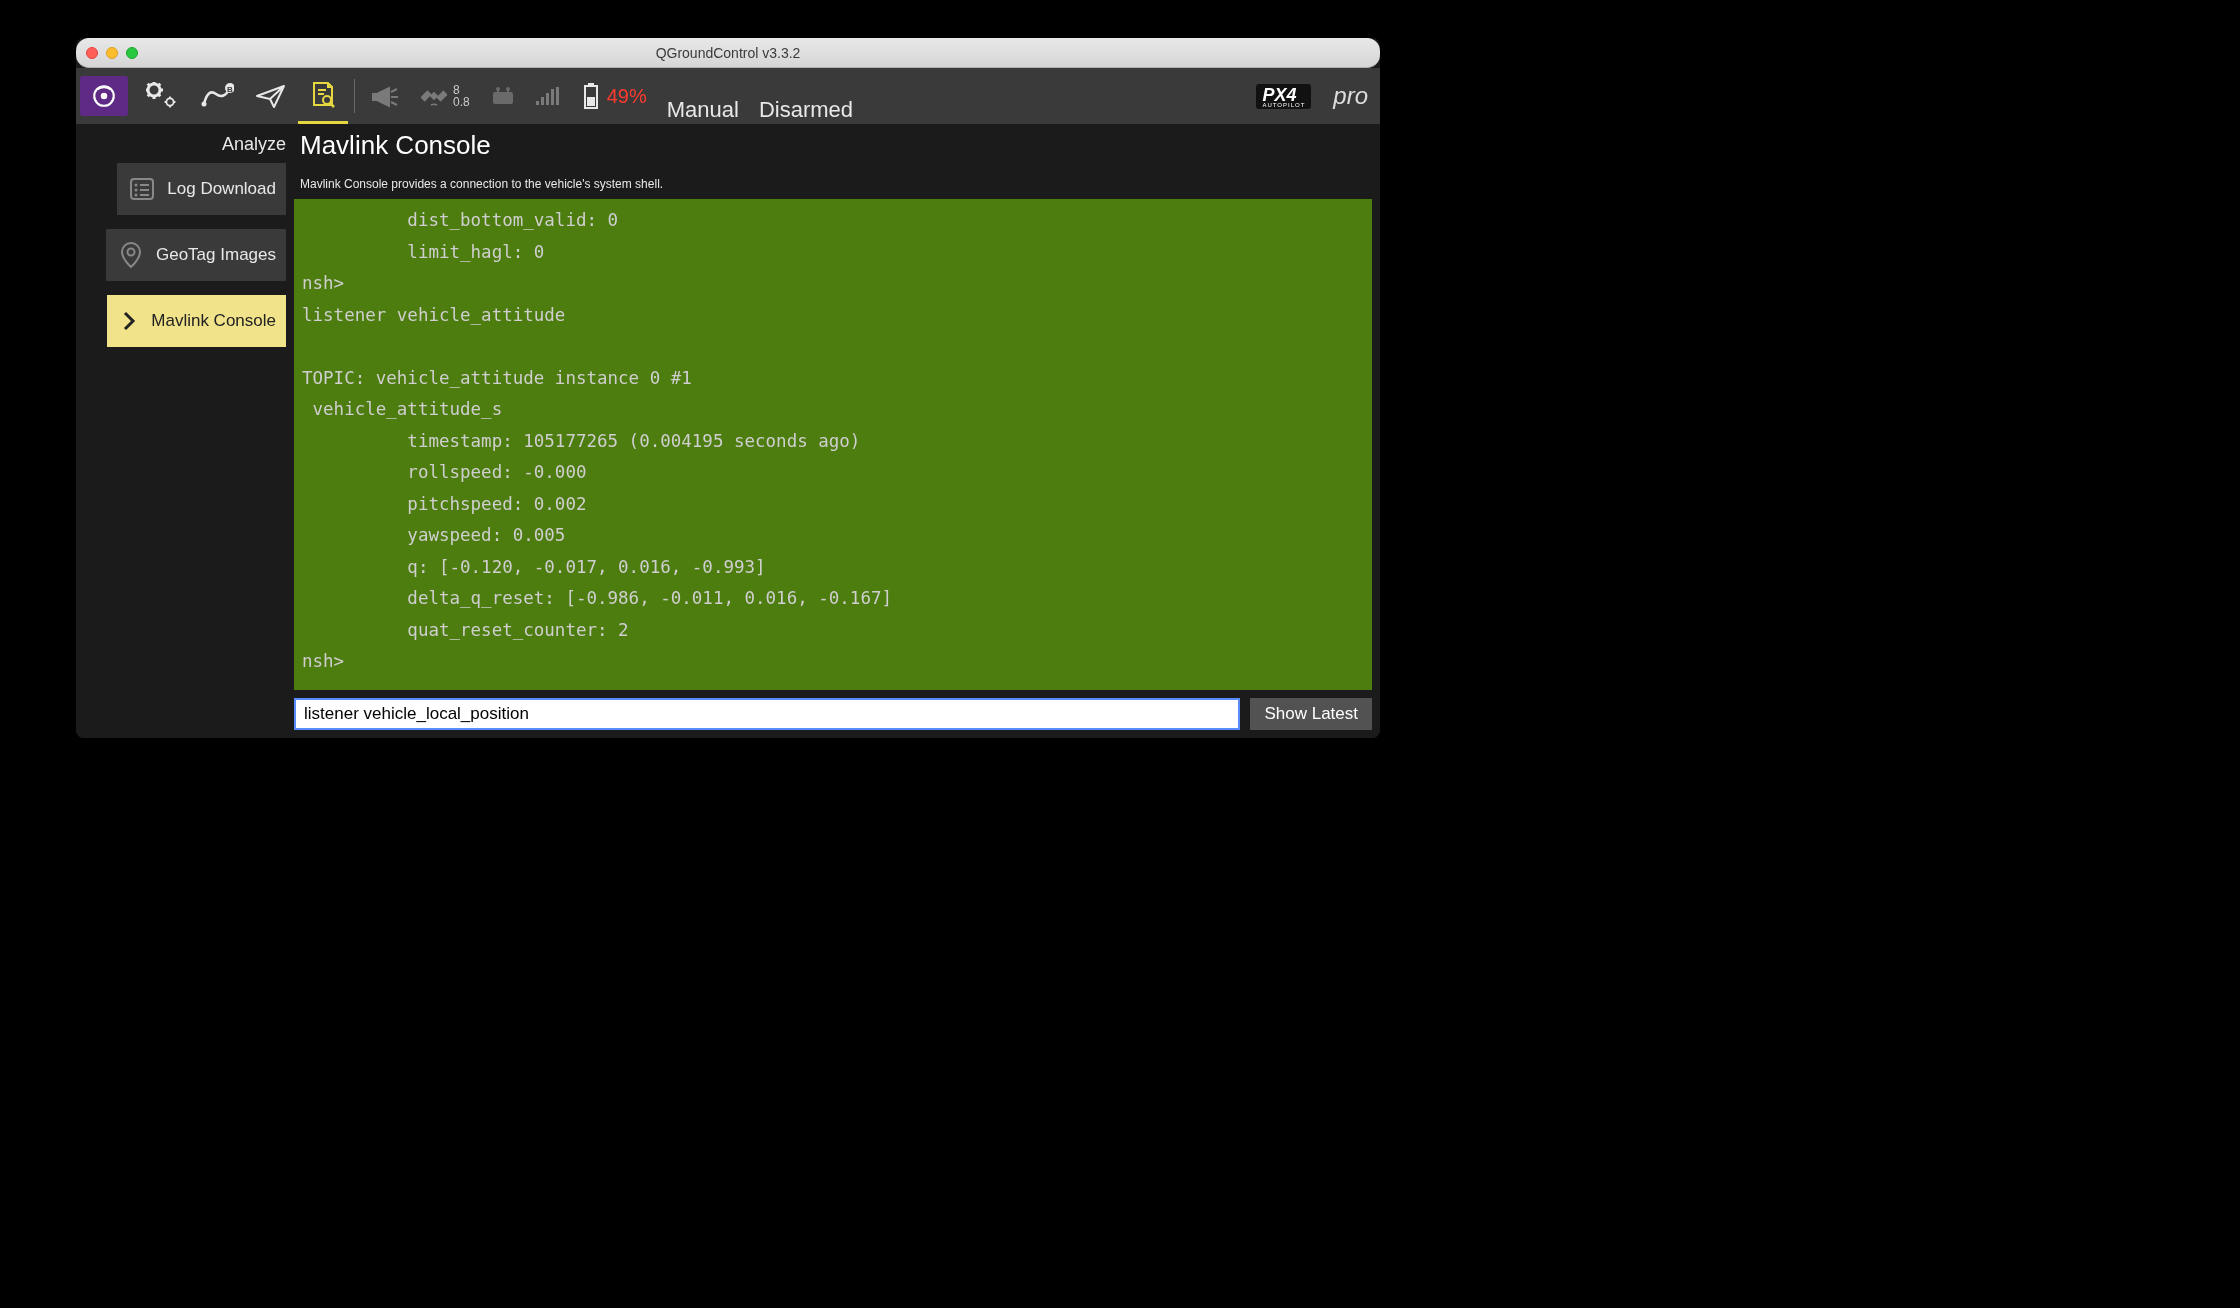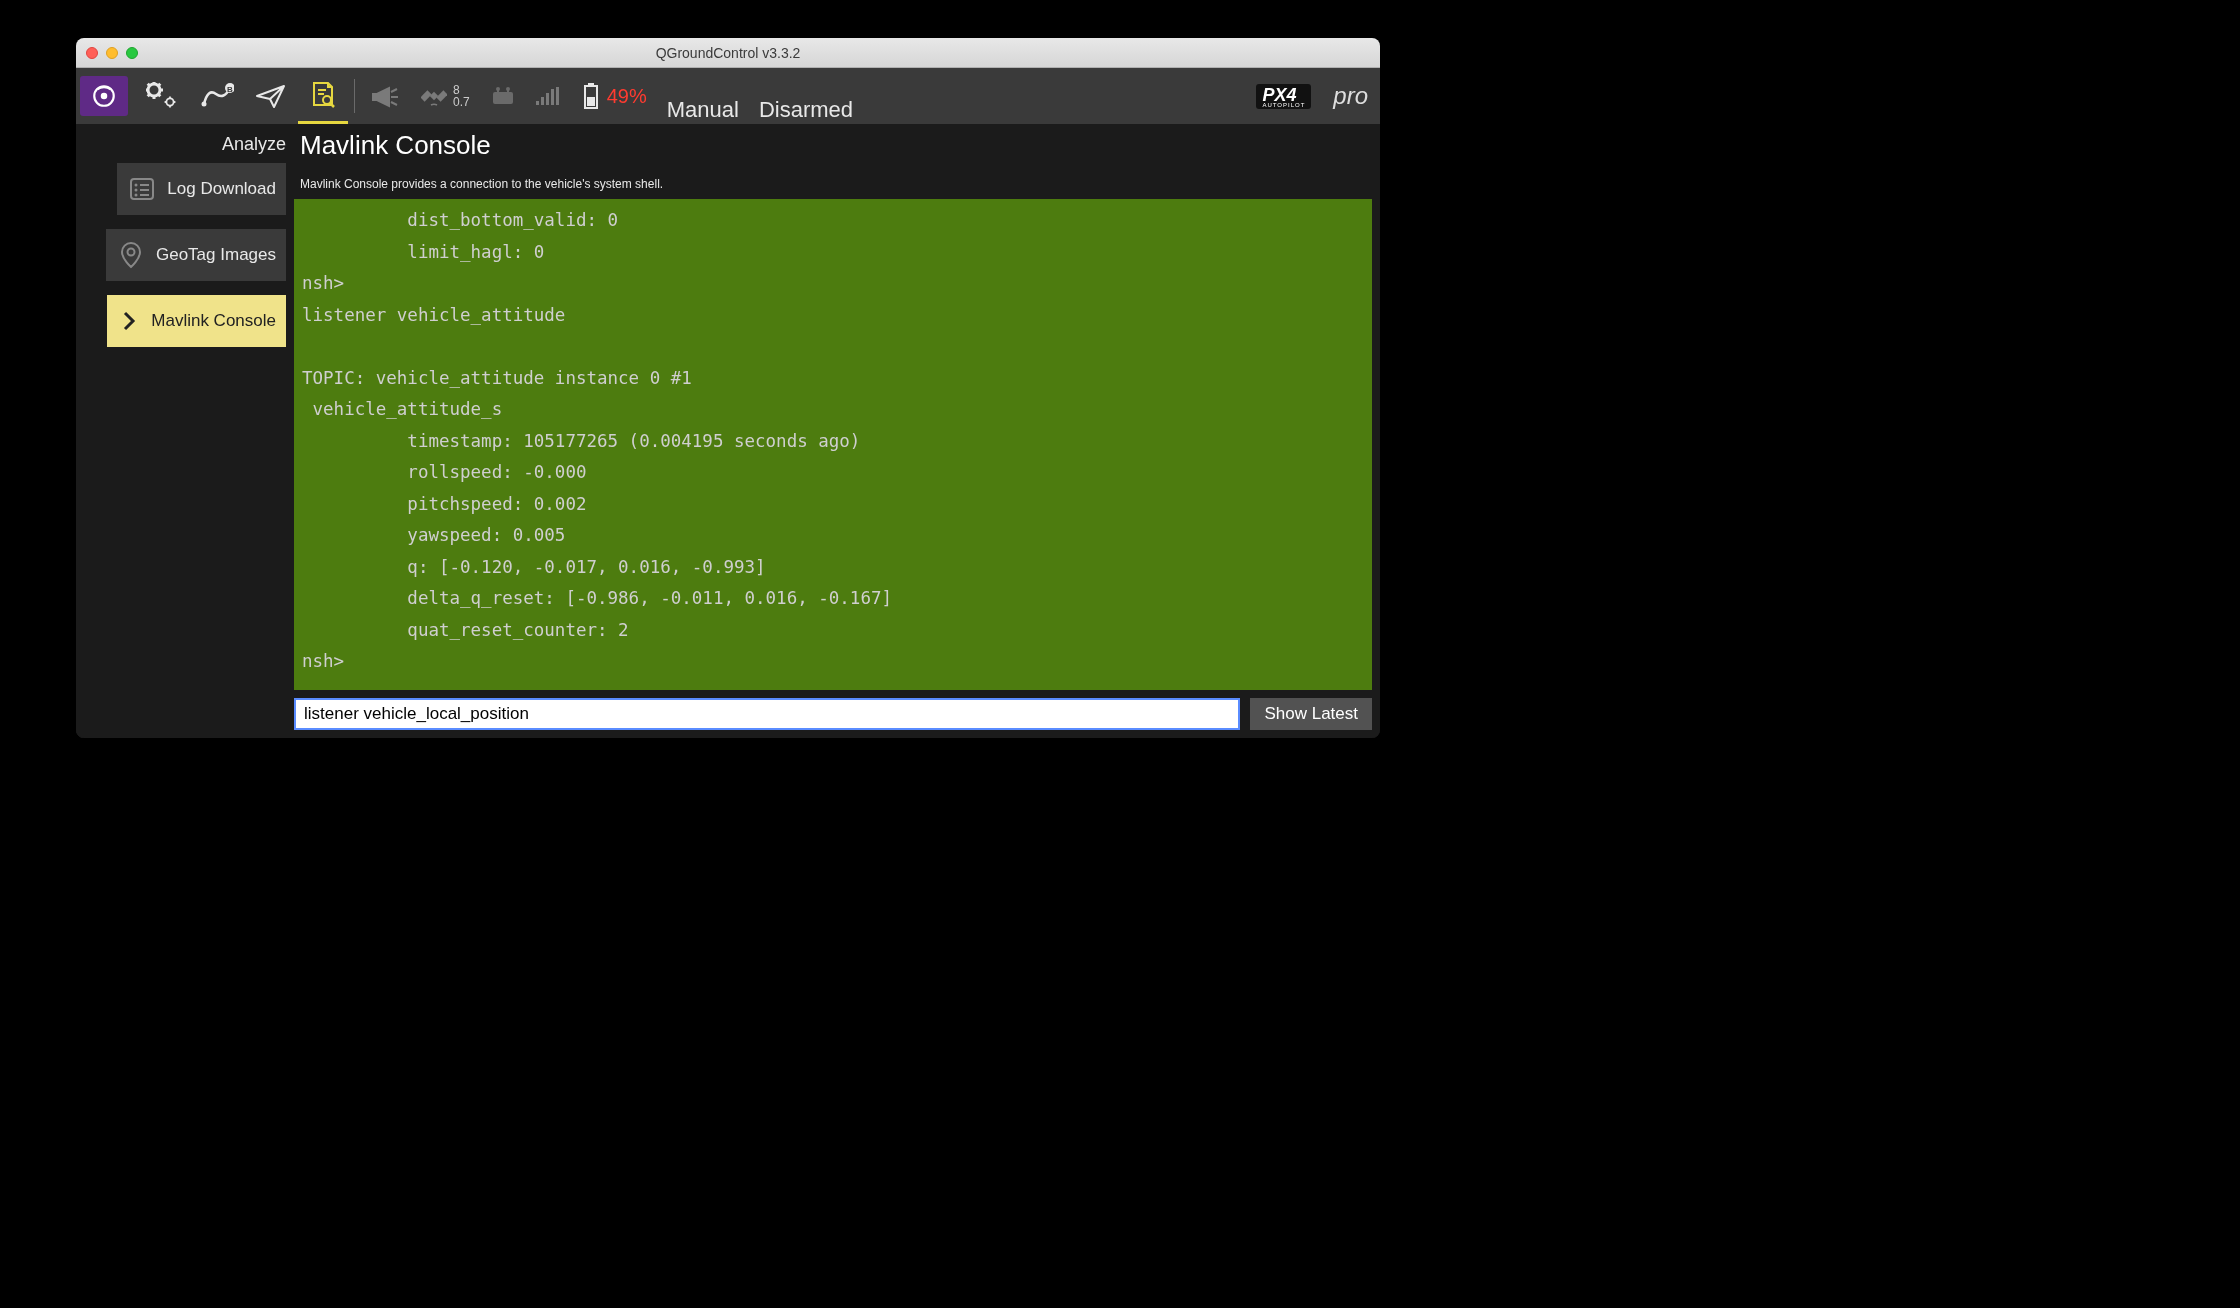--- a/index.html
+++ b/index.html
@@ -24,20 +24,21 @@
     flex-direction: column;
   }
   .titlebar {
     height: 30px;
     background: linear-gradient(#e8e8e8,#d6d6d6);
     display: flex;
     align-items: center;
     padding: 0 10px;
     position: relative;
     border-bottom: 1px solid #b0b0b0;
+    border-radius: 13px;
   }
   .traffic { display: flex; gap: 8px; }
   .tl { width: 12px; height: 12px; border-radius: 50%; }
   .tl.red { background:#ff5f57; border:1px solid #e04640; }
   .tl.yellow { background:#ffbd2e; border:1px solid #dfa023; }
   .tl.green { background:#28c840; border:1px solid #1fa52f; }
   .titlebar-title {
     position: absolute;
     left: 0; right: 0;
     text-align: center;
@@ -255,21 +256,21 @@
     </div>
     <div class="tb-btn" style="gap:4px">
       <svg width="26" height="26" viewBox="0 0 26 26" fill="#7a7a7a">
         <rect x="10" y="10" width="6" height="6" transform="rotate(45 13 13)"></rect>
         <rect x="2" y="8" width="6" height="10" transform="rotate(45 5 13)"></rect>
         <rect x="18" y="8" width="6" height="10" transform="rotate(45 21 13)"></rect>
         <path d="M10 22 a6 6 0 0 1 6 0" fill="none" stroke="#7a7a7a" stroke-width="1.5"></path>
       </svg>
       <div class="tb-stack">
         <span>8</span>
-        <span>0.7</span>
+        <span>0.8</span>
       </div>
     </div>
     <div class="tb-btn">
       <svg width="26" height="20" viewBox="0 0 26 20" fill="#6a6a6a">
         <rect x="3" y="6" width="20" height="12" rx="2"></rect>
         <circle cx="8" cy="3" r="2"></circle>
         <circle cx="18" cy="3" r="2"></circle>
         <line x1="8" y1="3" x2="8" y2="6" stroke="#6a6a6a" stroke-width="2"></line>
         <line x1="18" y1="3" x2="18" y2="6" stroke="#6a6a6a" stroke-width="2"></line>
       </svg>

